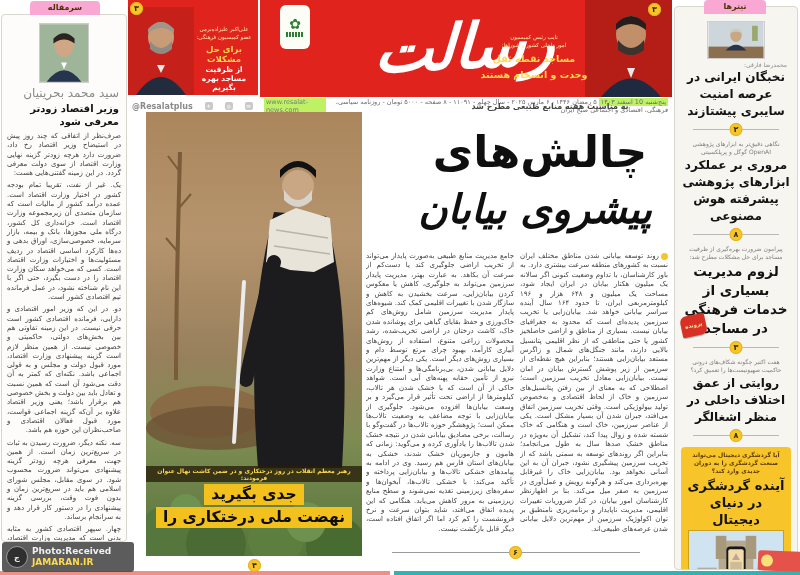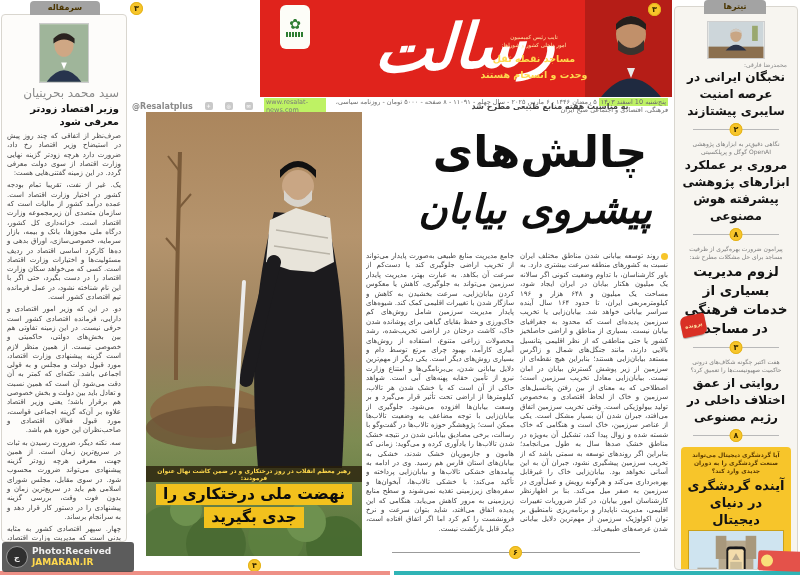--- a/index.html
+++ b/index.html
@@ -4,21 +4,21 @@
 <style>
   * { margin:0; padding:0; box-sizing:border-box; }
   html,body { background:#e9e9e9; }
   body { font-family:"DejaVu Sans", sans-serif; }
   .page {
     position:relative; width:800px; height:575px; margin:0 auto;
     background:#ffffff; overflow:hidden; direction:rtl;
   }
   
   .tab {
-    position:absolute; background:#a3a3a3; color:#4a3500;
+    position:absolute; background:#f9a8d4; color:#4a3500;
     font-size:8px; font-weight:bold; text-align:center;
     height:14px; line-height:14px; border-radius:4px 4px 0 0; z-index:3;
   }
   .badge {
     width:13px; height:13px; border-radius:50%; background:#f7c52a;
     color:#3a2c00; font-size:8px; font-weight:bold;
     display:flex; align-items:center; justify-content:center;
     box-shadow:0 0 0 1px #e3b21a inset;
   }
   .corner-badge { position:absolute; z-index:5; }
@@ -176,20 +176,36 @@
     <div class="editorial-headline">وزیر اقتصاد زودتر معرفی شود</div>
     <div class="editorial-body">
       <p>صرف‌نظر از اتفاقی که چند روز پیش در استیضاح وزیر اقتصاد رخ داد، ضرورت دارد هرچه زودتر گزینه نهایی وزارت اقتصاد از سوی دولت معرفی گردد. در این زمینه گفتنی‌هایی هست:</p>
       <p>یک. غیر از نفت، تقریبا تمام بودجه کشور در اختیار وزارت اقتصاد است. عمده درآمد کشور از مالیات است که سازمان متصدی آن زیرمجموعه وزارت اقتصاد است. خزانه‌داری کل کشور، درگاه ملی مجوزها، بانک و بیمه، بازار سرمایه، خصوصی‌سازی، اوراق بدهی و ده‌ها کارکرد اساسی اقتصاد در ردیف مسئولیت‌ها و اختیارات وزارت اقتصاد است. کسی که می‌خواهد سکان وزارت اقتصاد را در دست بگیرد، حتی اگر با این نام شناخته نشود، در عمل فرمانده تیم اقتصادی کشور است.</p>
       <p>دو. در این که وزیر امور اقتصادی و دارایی، فرمانده اقتصادی کشور است حرفی نیست. در این زمینه تفاوتی هم بین بخش‌های دولتی، حاکمیتی و خصوصی نیست. از همین منظر لازم است گزینه پیشنهادی وزارت اقتصاد، مورد قبول دولت و مجلس و به قولی اجماعی باشد. نکته‌ای که کمتر به آن دقت می‌شود آن است که همین نسبت و تعادل باید بین دولت و بخش خصوصی هم برقرار باشد؛ یعنی وزیر اقتصاد علاوه بر آن‌که گزینه اجماعی قواست، مورد قبول فعالان اقتصادی و صاحب‌نظران این حوزه هم باشد.</p>
       <p>سه. نکته دیگر، ضرورت رسیدن به ثبات در سریع‌ترین زمان است. از همین جهت، معرفی هرچه زودتر گزینه پیشنهادی می‌تواند ضرورت محسوب شود. در سوی مقابل، مجلس شورای اسلامی هم باید در سریع‌ترین زمان و بدون فوت وقت، بررسی گزینه پیشنهادی را در دستور کار قرار دهد و به سرانجام برساند.</p>
       <p>چهار. سپهر اقتصادی کشور به مثابه بدنی است که مدیریت وزارت اقتصاد، قلب آن است. شرایط به گونه‌ای نیست که چند هفته یا چند ماه، این دستگاه کلیدی با سرپرستی اداره شود.</p>
     </div>
   </div>
 
+  <div class="promo-left">
+    <svg class="portrait" viewBox="0 0 66 88">
+      <rect width="66" height="88" fill="#c6201a"></rect>
+      <ellipse cx="33" cy="30" rx="13" ry="15" fill="#c89c77"></ellipse>
+      <path d="M20 22 Q33 8 46 22 L46 26 Q33 16 20 26 Z" fill="#9e968c"></path>
+      <path d="M22 34 Q33 48 44 34 L44 42 Q33 52 22 42 Z" fill="#8f8a83"></path>
+      <path d="M8 88 Q33 52 58 88 Z" fill="#232c3f"></path>
+      <path d="M29 58 L33 66 L37 58 Z" fill="#e8e8e8"></path>
+    </svg>
+    <div class="promo-left-text">
+      <div class="k">علی‌اکبر علیزاده‌برمی</div>
+      <div class="k">عضو کمیسیون فرهنگی:</div>
+      <div class="h1">برای حل مشکلات</div>
+      <div class="h2">از ظرفیت مساجد بهره بگیریم</div>
+    </div>
+  </div>
   <div class="badge corner-badge" style="left:130px; top:2px;">۳</div>
 
   <div class="masthead">
     <div class="emblem">
       <span class="glyph">✿</span>
       <span class="mini"></span>
     </div>
     <div class="logo-script">رسالت</div>
     <div class="promo-right-text">
       <div class="k">نایب رئیس کمیسیون</div>
@@ -242,22 +258,22 @@
         <circle cx="20" cy="420" r="26" fill="#55763c"></circle>
         <circle cx="70" cy="432" r="30" fill="#4a6b33"></circle>
         <circle cx="130" cy="426" r="28" fill="#5d8040"></circle>
         <circle cx="190" cy="434" r="30" fill="#486b31"></circle>
         <circle cx="160" cy="410" r="20" fill="#6f9350"></circle>
         <circle cx="40" cy="398" r="16" fill="#6f9350"></circle>
       </g>
     </svg>
     <div class="caption">
       <span class="ck">رهبر معظم انقلاب در روز درختکاری و در ضمن کاشت نهال عنوان فرمودند:</span>
+      <span class="cl">جدی بگیرید</span>
       <span class="cl">نهضت ملی درختکاری را</span>
-      <span class="cl">جدی بگیرید</span>
     </div>
   </div>
   <div class="badge photo-badge">۴</div>
 
   <div class="watermark">
     <span class="wm-logo">ج</span>
     <span>
       <div class="wm-t1">Photo:Received</div>
       <div class="wm-t2">JAMARAN.IR</div>
     </span>
@@ -307,21 +323,21 @@
         <span class="ribbon">پرونده</span>
       </div>
       <div class="sep">
         <span class="sep-line"></span>
         <span class="badge">۳</span>
       </div>
     </div>
 
     <div>
       <div class="sb-kicker">هفت اکتبر چگونه شکاف‌های درونی حاکمیت صهیونیست‌ها را تعمیق کرد؟</div>
-      <div class="sb-headline">روایتی از عمق اختلاف داخلی در رژیم مصنوعی</div>
+      <div class="sb-headline">روایتی از عمق اختلاف داخلی در منظر اشغالگر</div>
       <div class="sep">
         <span class="sep-line"></span>
         <span class="badge">۸</span>
       </div>
     </div>
 
     <div class="tour-box">
       <div class="tour-kicker">آیا گردشگری دیجیتال می‌تواند صنعت گردشگری را به دوران جدیدی وارد کند؟</div>
       <div class="tour-headline">آینده گردشگری در دنیای دیجیتال</div>
       <svg class="tour-img" viewBox="0 0 96 56">

